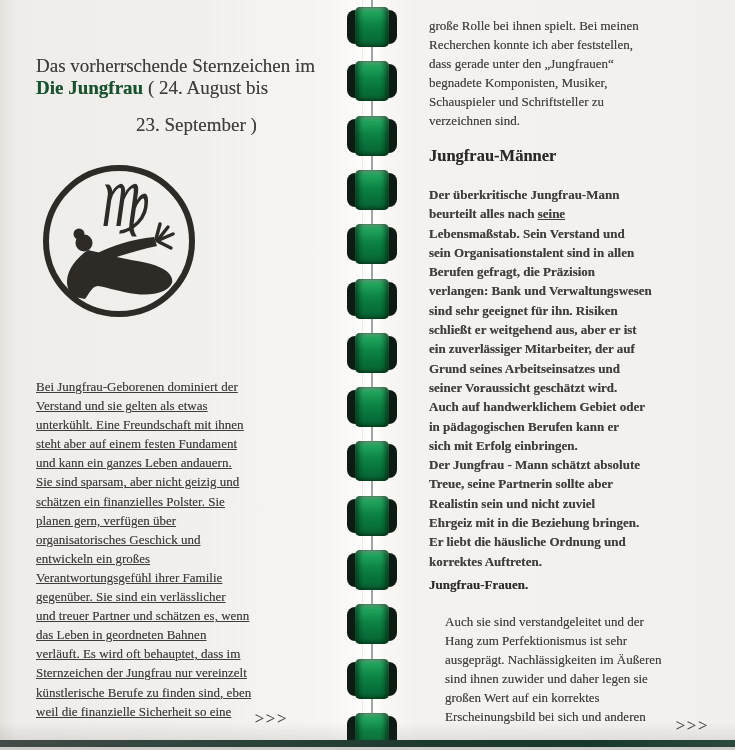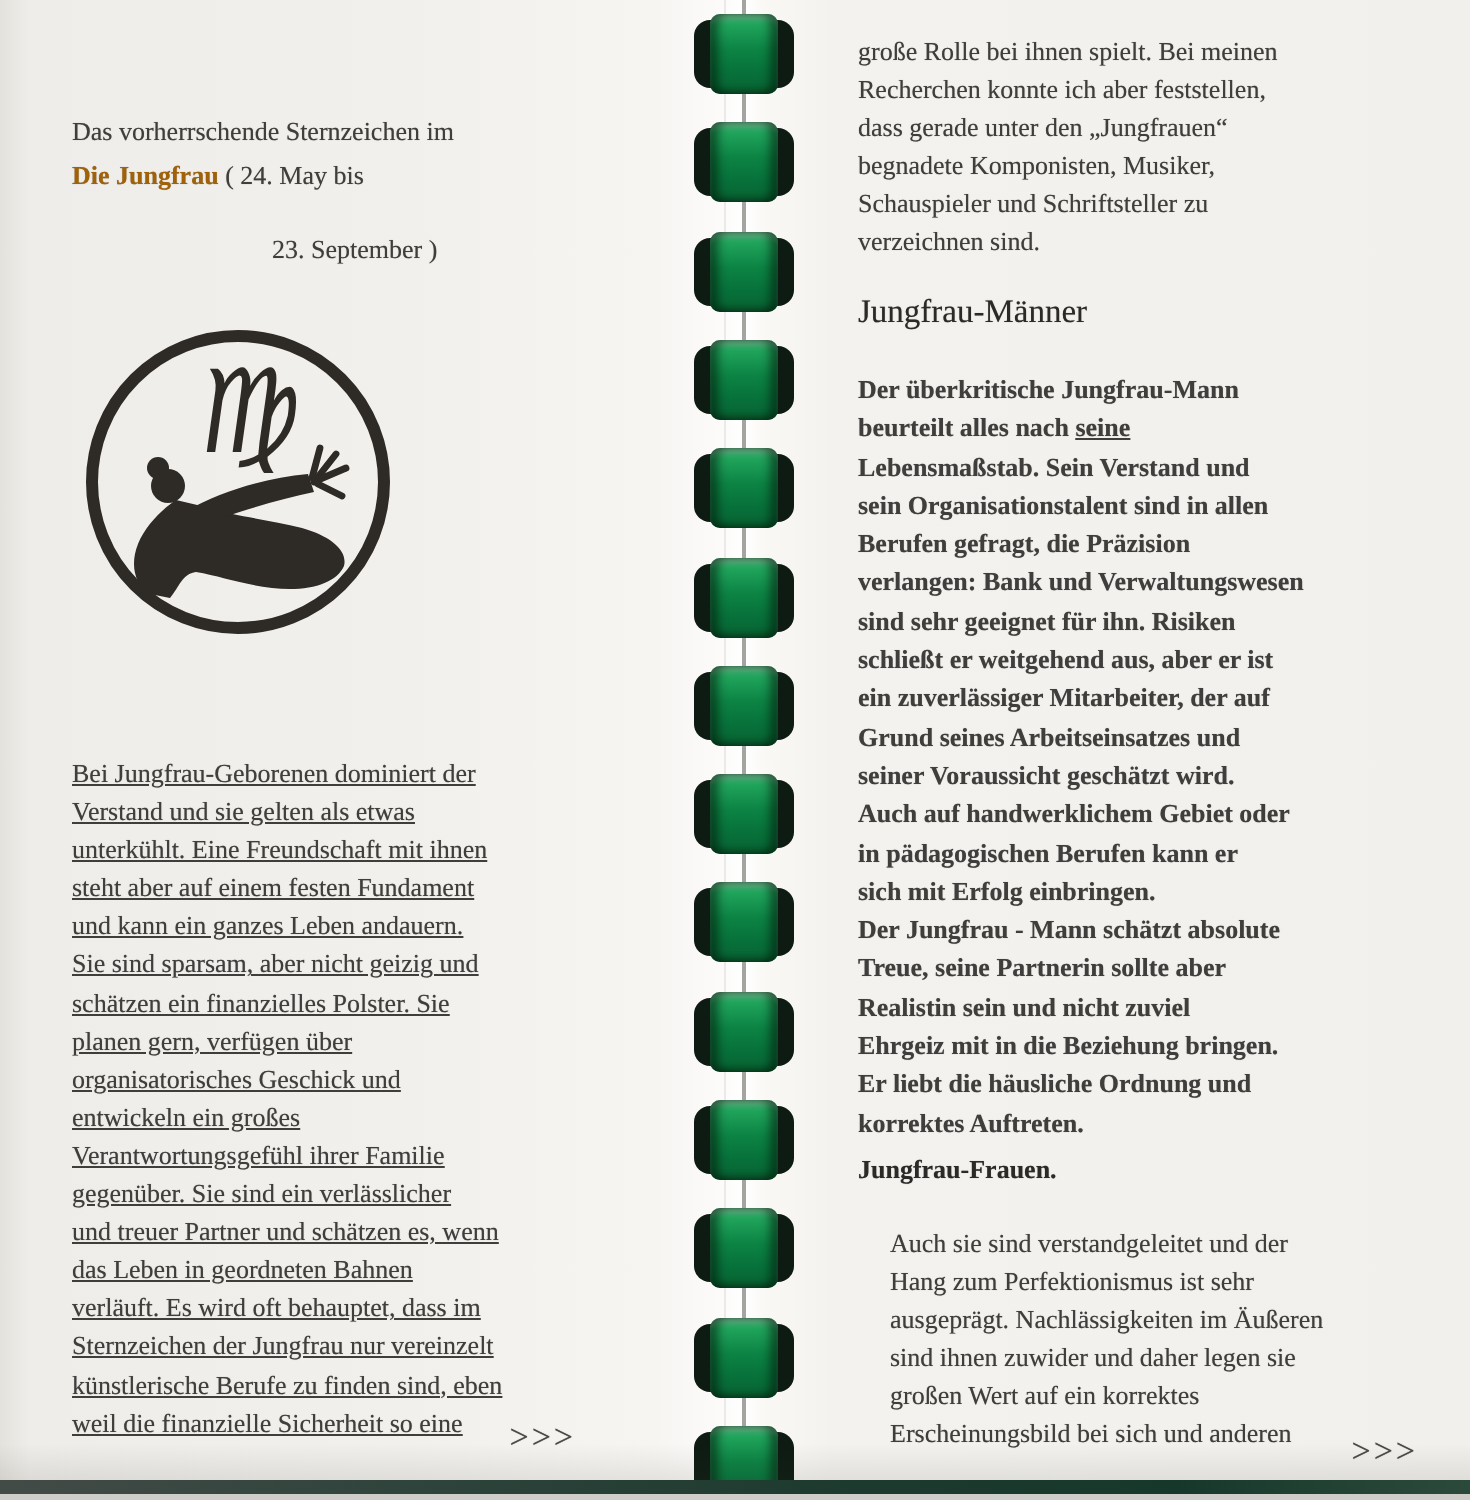--- a/index.html
+++ b/index.html
@@ -39,47 +39,47 @@
   }
   .coil::after{
     content:"";position:absolute;left:8px;right:8px;top:0;bottom:0;border-radius:5px;
     background:linear-gradient(180deg,#55c786 0%,#1fa35b 14%,#0c8343 45%,#07703a 75%,#0a6233 100%);
     box-shadow:inset 4px 0 5px rgba(0,20,8,.55),inset -4px 0 5px rgba(0,20,8,.55),inset 0 2px 2px rgba(255,255,255,.28);
   }
   
   .prose{white-space:pre-line;font-size:13px;line-height:19.1px;text-shadow:0 0 .4px rgba(63,62,60,.55);}
   .intro{
     position:absolute;left:36px;top:55px;width:320px;
-    font-size:13px;line-height:21.5px;text-shadow:0 0 .4px rgba(63,62,60,.55);
+    font-size:19px;line-height:21.5px;text-shadow:0 0 .4px rgba(63,62,60,.55);
   }
   .intro .indent{padding-left:100px;margin-top:16px;}
-  .bold{font-weight:bold;color:#a16207;}
+  .bold{font-weight:bold;color:#14532d;}
   .underlined{text-decoration:underline;}
   .left-body{position:absolute;left:36px;top:377px;width:322px;text-decoration:underline;}
   .more{font-size:17px;letter-spacing:1.5px;color:#4a4947;text-shadow:0 0 .4px rgba(63,62,60,.5);}
   .more-left{position:absolute;left:36px;top:709px;width:252px;text-align:right;}
   .more-right{position:absolute;left:429px;top:716px;width:302px;text-align:right;padding-right:0;box-sizing:border-box;}
   .more-right span{display:inline-block;margin-right:22px;}
   .r-para1{position:absolute;left:429px;top:16px;width:304px;}
-  .r-h1{position:absolute;left:429px;top:146px;width:304px;font-weight:normal;color:#2b2a28;font-size:16.5px;text-shadow:0 0 .4px rgba(43,42,40,.5);}
+  .r-h1{position:absolute;left:429px;top:146px;width:304px;font-weight:bold;color:#2b2a28;font-size:16.5px;text-shadow:0 0 .4px rgba(43,42,40,.5);}
   .r-para2{position:absolute;left:429px;top:185px;width:304px;line-height:19.3px;font-weight:bold;}
   .r-h2{position:absolute;left:429px;top:577px;width:304px;font-weight:bold;color:#2b2a28;font-size:13px;text-shadow:0 0 .4px rgba(43,42,40,.5);}
   .r-para3{position:absolute;left:445px;top:612px;width:306px;line-height:19.0px;}
   
   .emblem{position:absolute;left:40px;top:162px;width:158px;height:158px;}
 </style>
 </head>
 <body>
 
 <div class="page-left"></div>
 <div class="page-right"></div>
 
 <div class="intro">
   <div>Das vorherrschende Sternzeichen im</div>
-  <div><span class="bold">Die Jungfrau</span><span> ( 24. May bis</span></div>
+  <div><span class="bold">Die Jungfrau</span><span> ( 24. August bis</span></div>
   <div class="indent">23. September )</div>
 </div>
 
 <div class="emblem">
   <svg width="158" height="158" viewBox="0 0 158 158">
     <circle cx="79" cy="79" r="73" fill="none" stroke="#2e2a26" stroke-width="6"></circle>
     <text x="0" y="0" transform="translate(82,64) skewX(-8)" text-anchor="middle" font-family="DejaVu Sans, sans-serif" font-size="58" font-weight="bold" fill="#2e2a26">♍</text>
     <g fill="#2e2a26">
       <circle cx="39" cy="72" r="5.5"></circle>
       <circle cx="44" cy="81" r="8.5"></circle>

